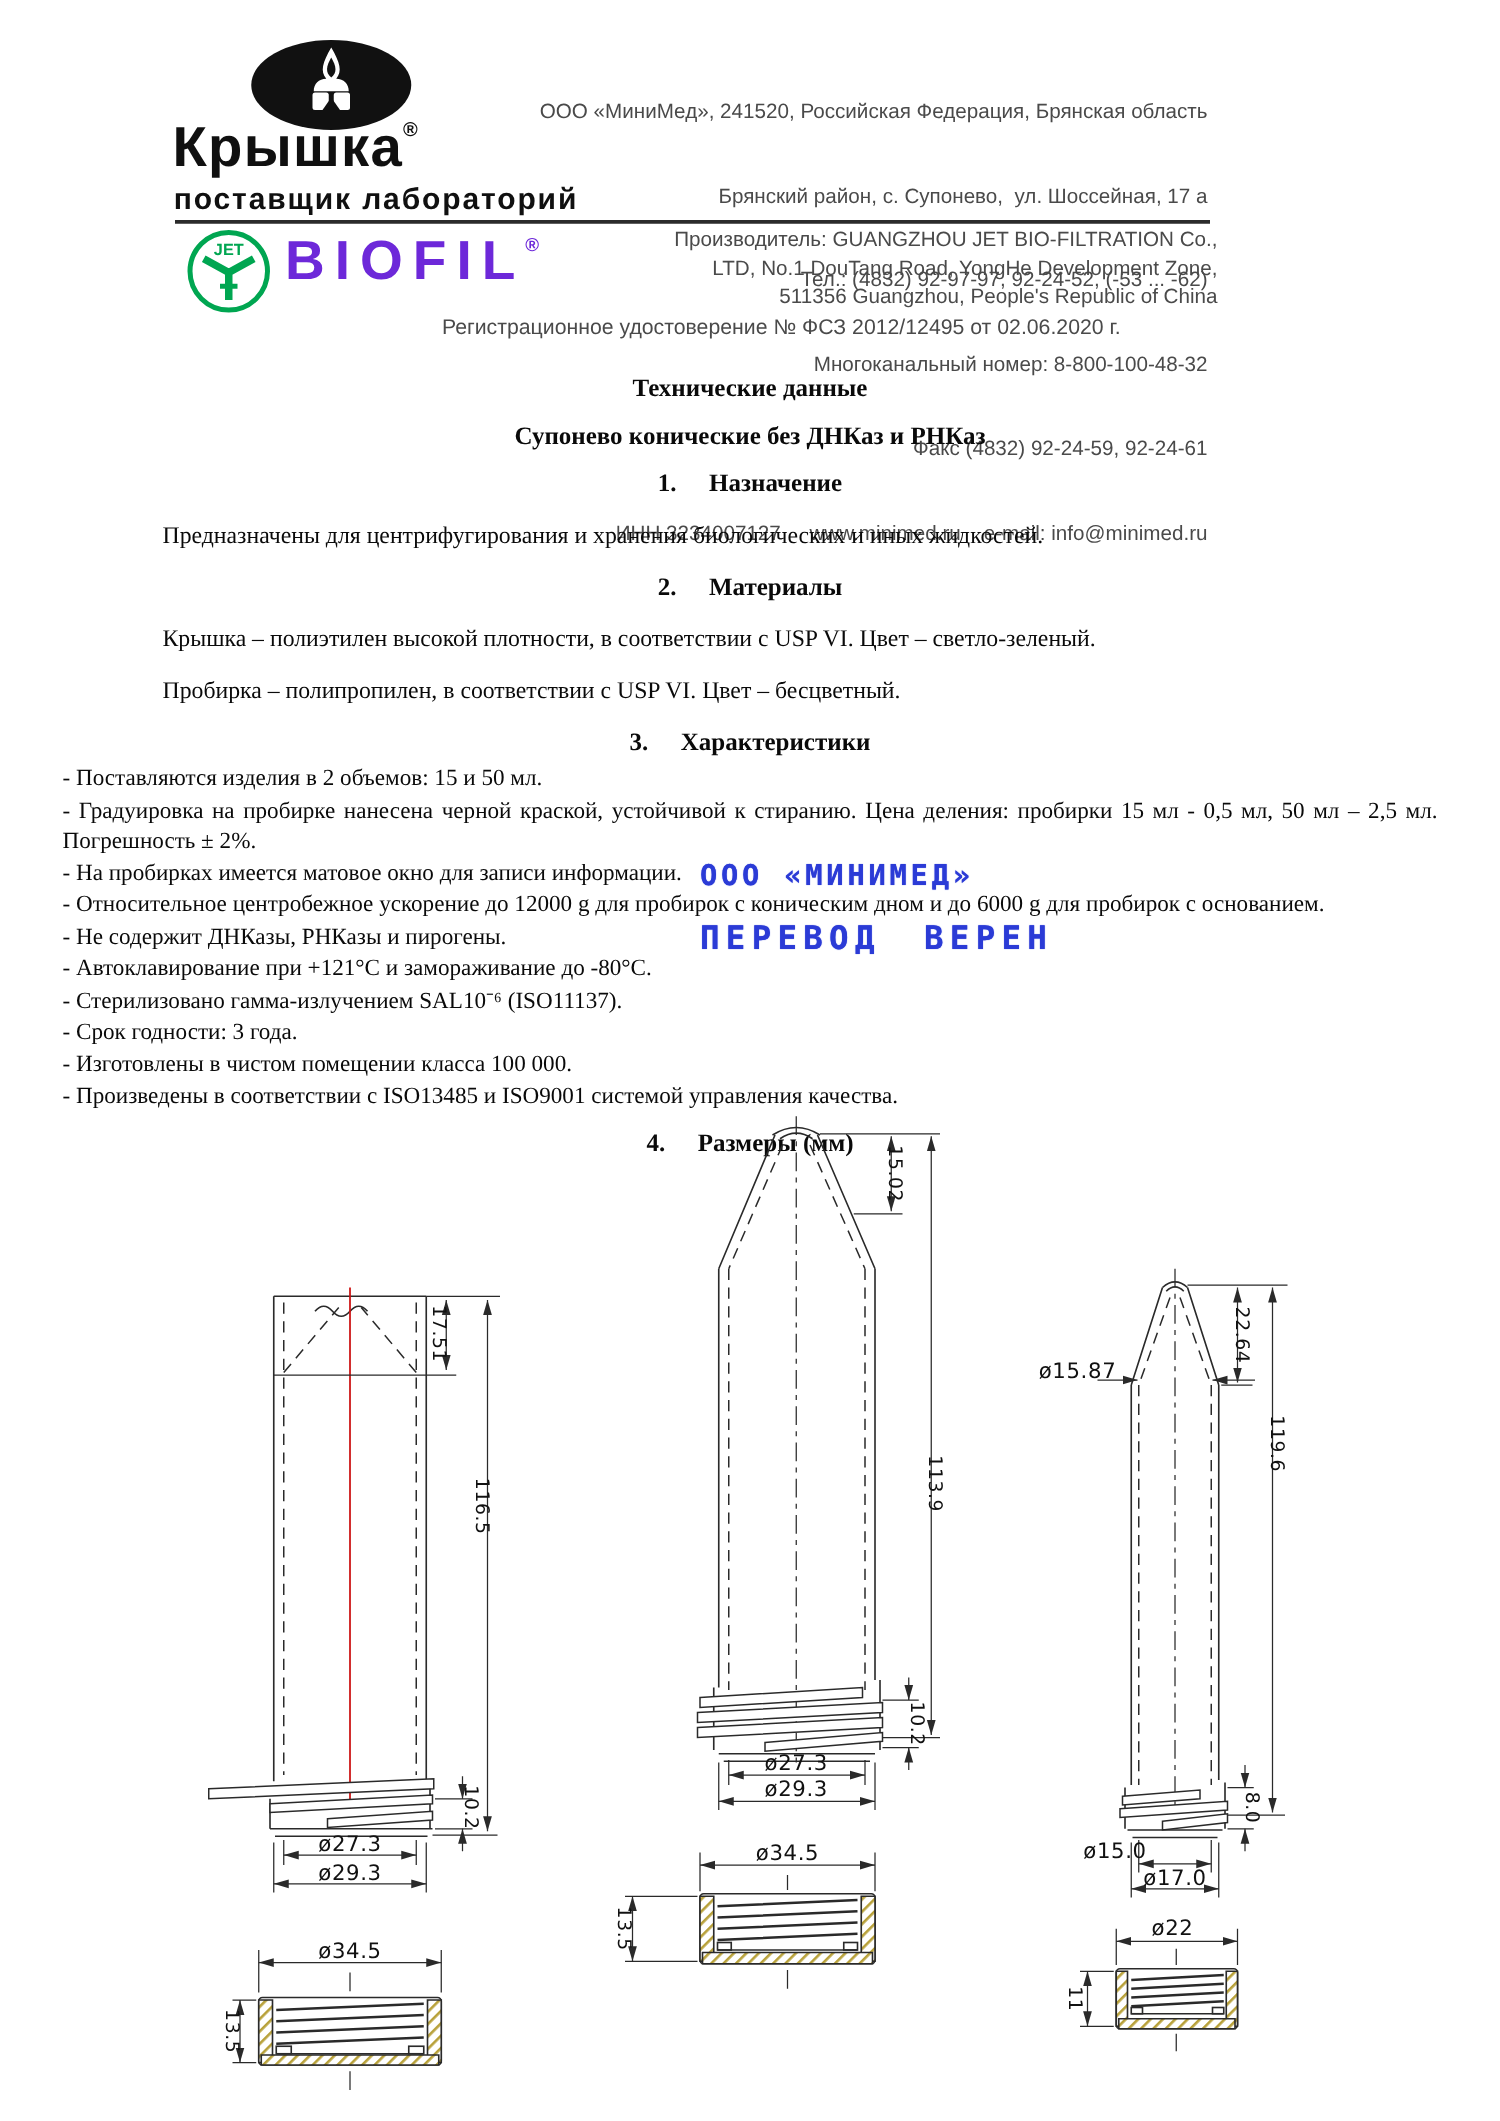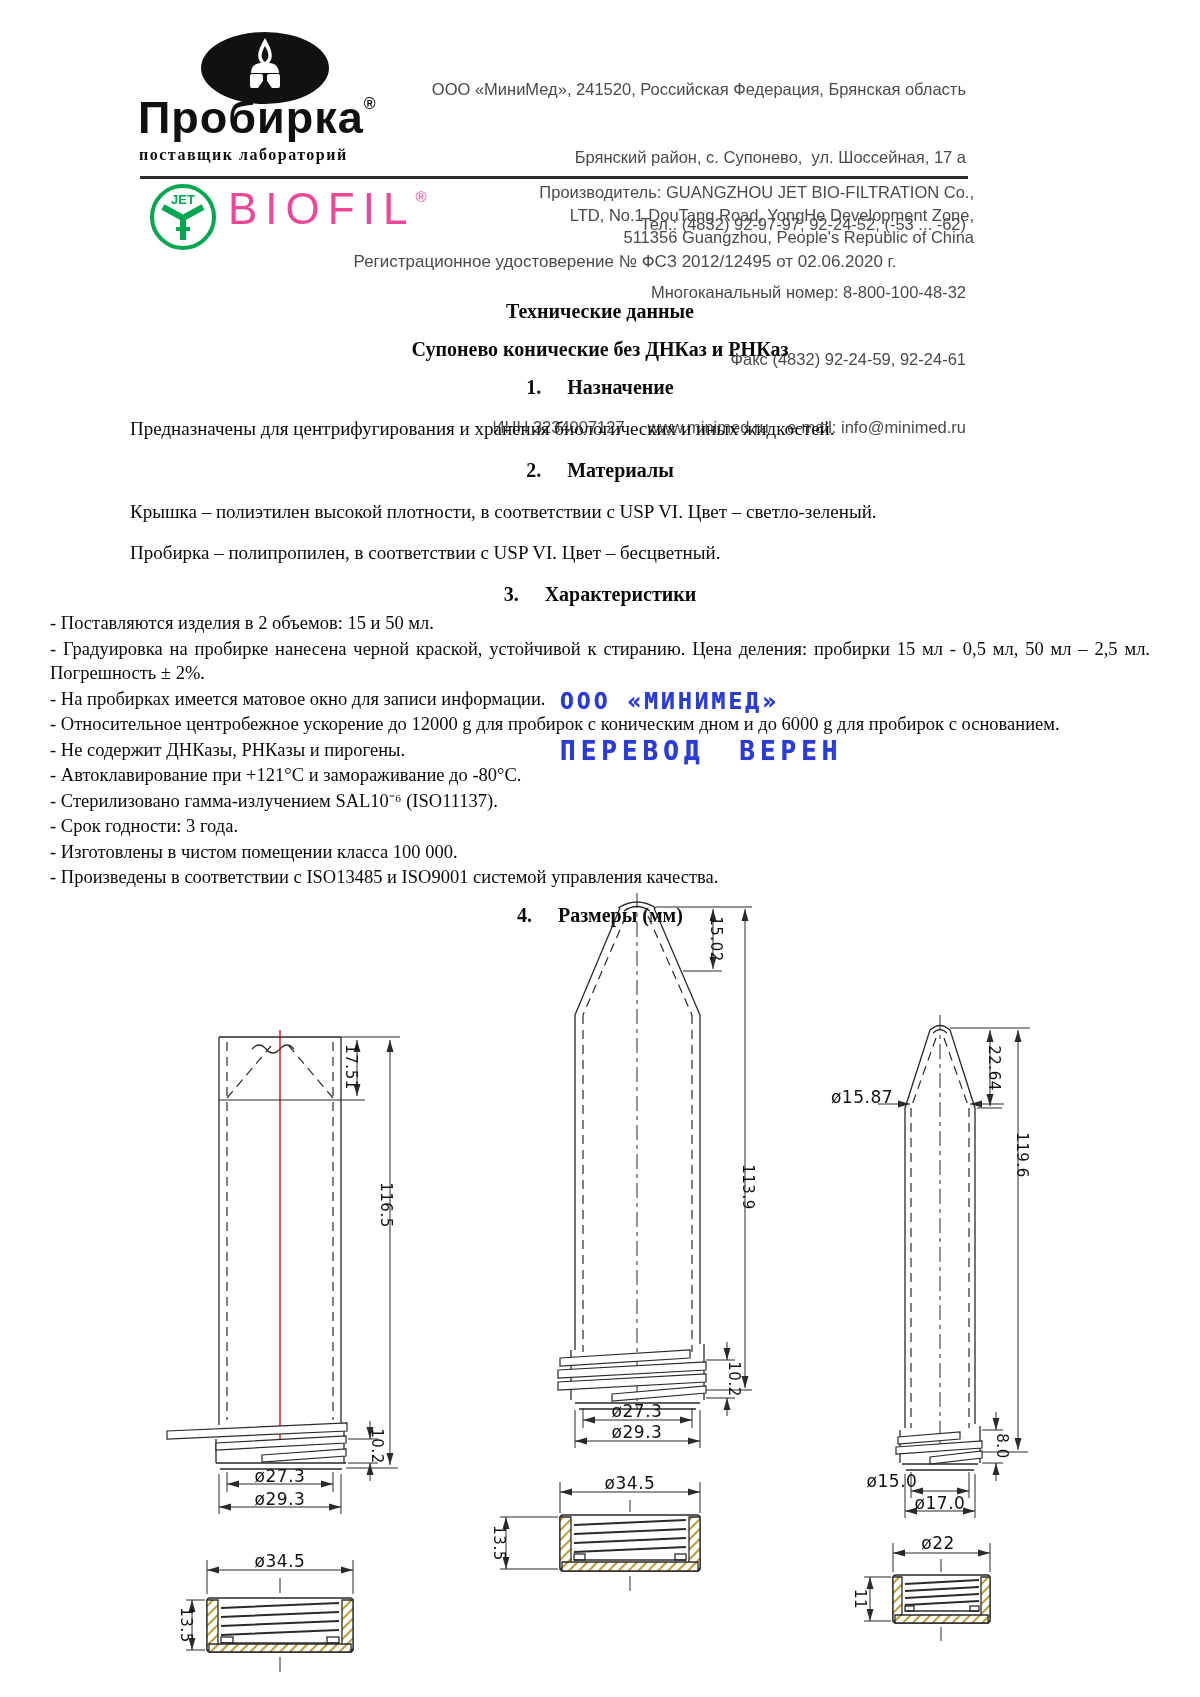--- a/index.html
+++ b/index.html
@@ -4,28 +4,28 @@
 <style>
   html,body{margin:0;padding:0;background:#e8e8e8;}
   .page{position:relative;width:1200px;height:1697px;margin:0 auto;background:#fff;overflow:hidden;
         font-family:"Liberation Serif", serif;color:#0a0a0a;}
   
   .hdr-sans{font-family:"Liberation Sans", sans-serif;}
   .logo-svg{position:absolute;left:198px;top:30px;}
   .logo-word{position:absolute;left:138px;top:92px;width:270px;font-family:"Liberation Sans",sans-serif;
              font-weight:900;font-size:45px;letter-spacing:1px;color:#101010;white-space:nowrap;}
   .logo-reg{font-size:16px;vertical-align:24px;font-weight:700;}
-  .logo-tag{position:absolute;left:139px;top:146px;font-family:Liberation Serif, serif;
-            font-weight:800;font-size:16px;letter-spacing:1.5px;color:#101010;white-space:nowrap;}
+  .logo-tag{position:absolute;left:139px;top:146px;font-family:Liberation Sans, sans-serif;
+            font-weight:800;font-size:24px;letter-spacing:1.5px;color:#101010;white-space:nowrap;}
   .addr{position:absolute;left:420px;top:33px;width:546px;text-align:right;font-size:16.5px;
         line-height:22.5px;color:#4a4a4a;white-space:pre-wrap;}
   .divider{position:absolute;left:140px;top:176px;width:828px;height:2.5px;background:#2b2b2b;}
   .biofil-svg{position:absolute;left:148px;top:182px;}
   .biofil-word{position:absolute;left:228px;top:184px;font-family:"Liberation Sans",sans-serif;
-               font-weight:400;font-size:44px;letter-spacing:8px;color:#ec4899;white-space:nowrap;}
+               font-weight:700;font-size:44px;letter-spacing:8px;color:#6d28d9;white-space:nowrap;}
   .biofil-reg{font-size:15px;vertical-align:22px;letter-spacing:0;}
   .manu{position:absolute;left:428px;top:181px;width:546px;text-align:right;font-size:16.5px;
         line-height:22.5px;color:#4a4a4a;}
   .regline{position:absolute;left:280px;top:252px;width:690px;text-align:center;font-size:17px;color:#4a4a4a;}
   
   .content{position:absolute;left:50px;top:296px;width:1100px;font-size:19px;}
   .ttl{text-align:center;font-weight:bold;font-size:20px;line-height:30px;margin:0 0 8px 0;}
   .sec-head{display:flex;justify-content:center;gap:26px;font-weight:bold;font-size:20px;
             line-height:30px;margin:4px 0 2px 0;}
   .para{margin:12px;line-height:29px;text-indent:68px;}
@@ -50,21 +50,21 @@
 <div class="page">
 
   <svg class="logo-svg" width="134" height="76" viewBox="0 0 134 76">
     <ellipse cx="67" cy="38" rx="64" ry="36" fill="#111"></ellipse>
     <path d="M67 8 C60 20 58 27 63 33 C57 33 53 37 53 43 L81 43 C81 37 77 33 71 33 C76 27 74 20 67 8 Z" fill="#fff"></path>
     <path d="M67 16 C63 23 62 28 67 32 C72 28 71 23 67 16 Z" fill="#111"></path>
     <rect x="52" y="44" width="13" height="14" rx="2" fill="#fff"></rect>
     <rect x="69" y="44" width="13" height="14" rx="2" fill="#fff"></rect>
     <path d="M60 58 L67 48 L74 58 Z" fill="#111"></path>
   </svg>
-  <div class="logo-word"><span>Пробирка</span><span class="logo-reg">®</span></div>
+  <div class="logo-word"><span>Крышка</span><span class="logo-reg">®</span></div>
   <div class="logo-tag hdr-sans">поставщик лабораторий</div>
 
   <div class="addr hdr-sans">
     <div>ООО «МиниМед», 241520, Российская Федерация, Брянская область</div>
     <div>Брянский район, с. Супонево,  ул. Шоссейная, 17 а</div>
     <div>Тел.: (4832) 92-97-97, 92-24-52, (-53 ... -62)</div>
     <div>Многоканальный номер: 8-800-100-48-32</div>
     <div>Факс (4832) 92-24-59, 92-24-61</div>
     <div>ИНН 3234007127     www.minimed.ru    e-mail: info@minimed.ru</div>
   </div>

